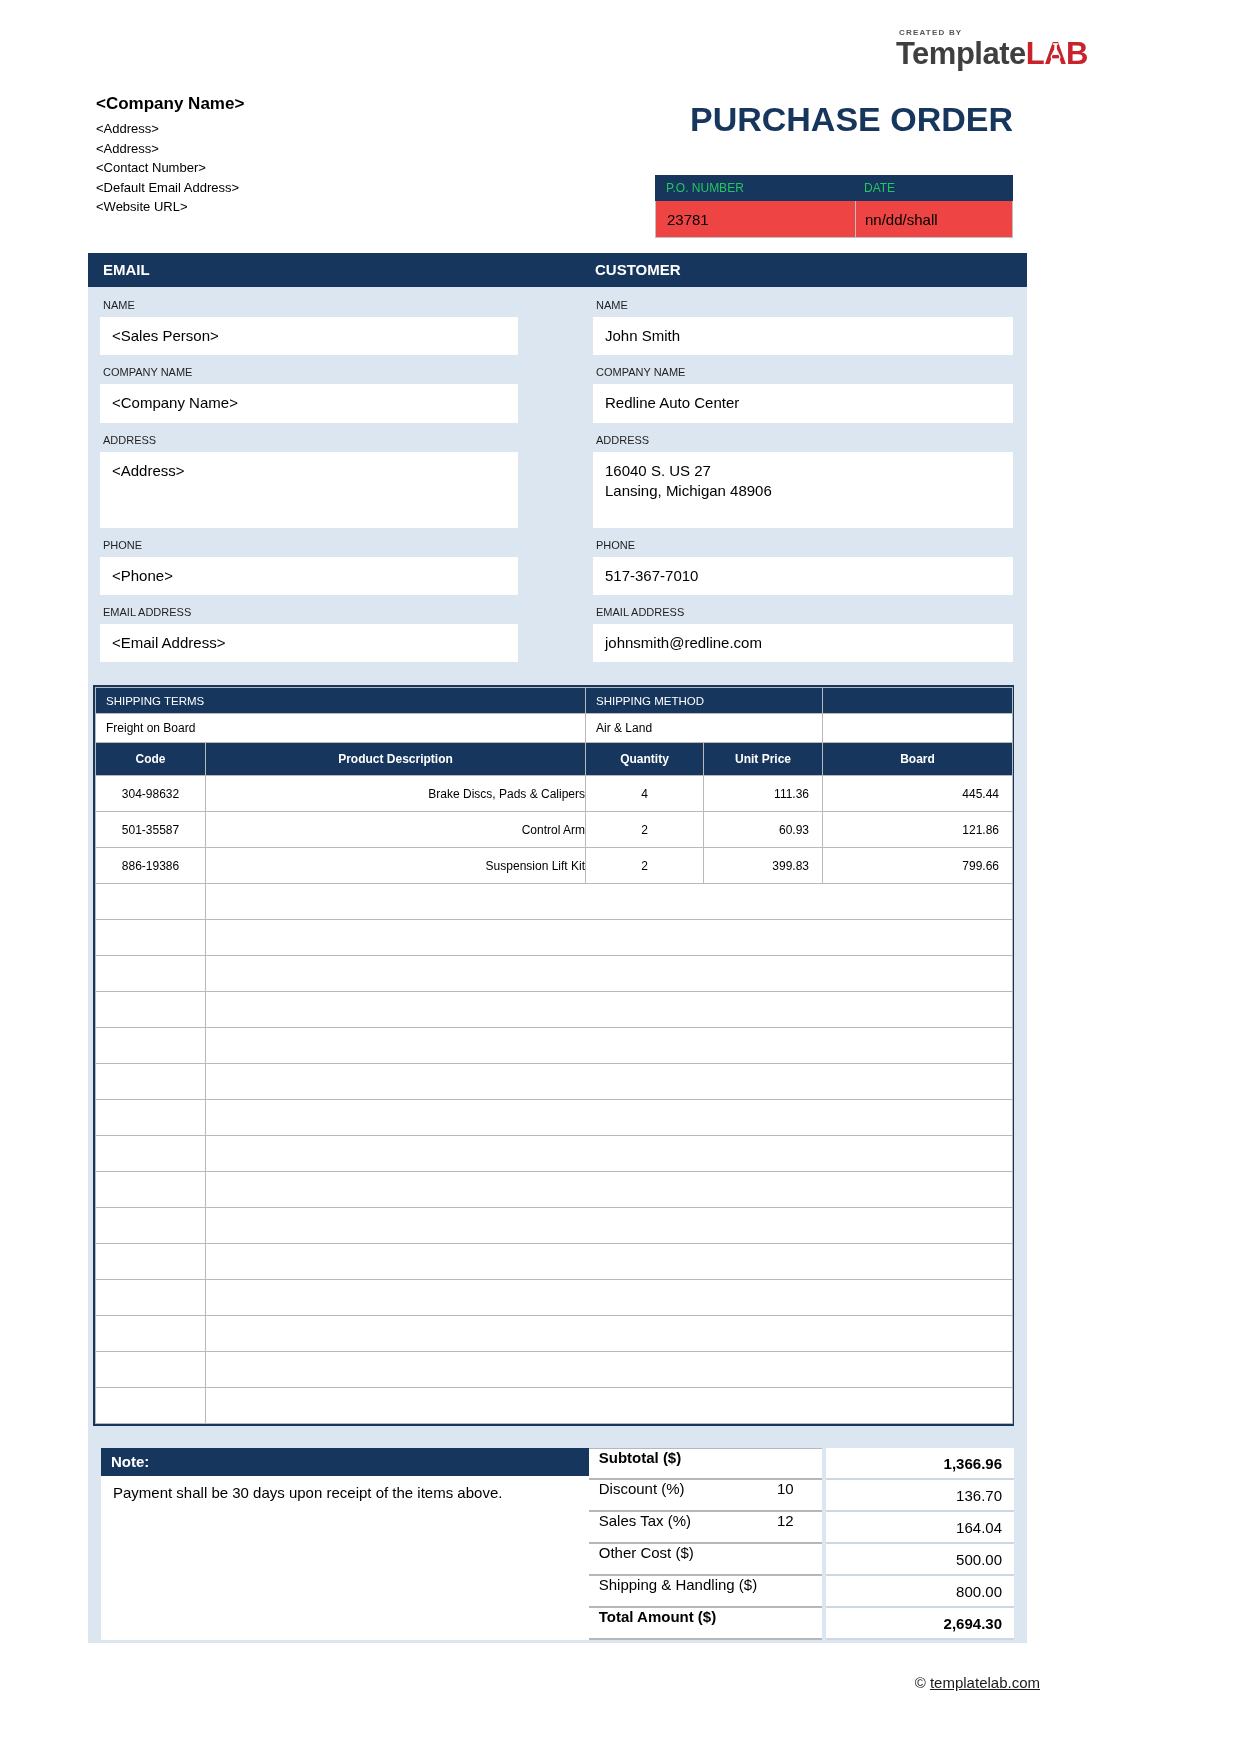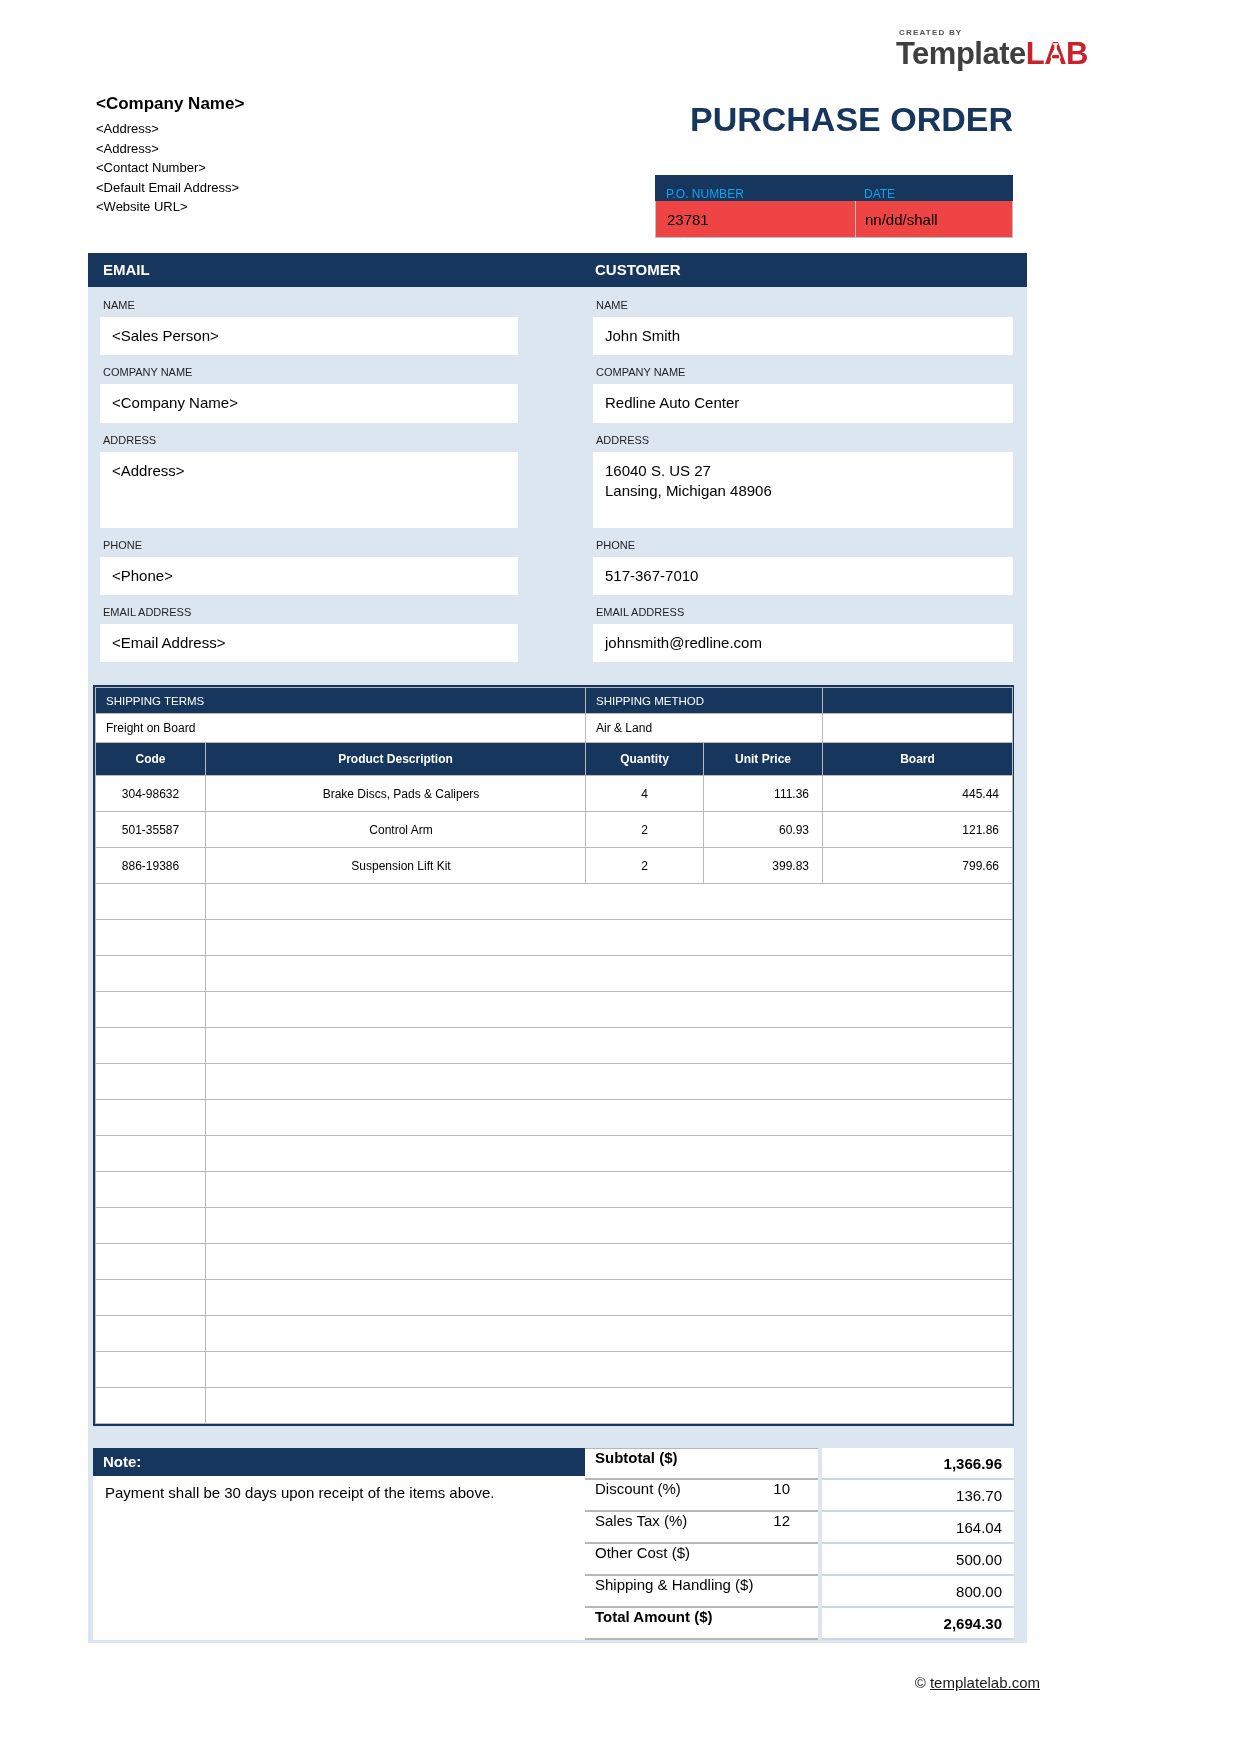--- a/index.html
+++ b/index.html
@@ -27,21 +27,21 @@
   .company-block { position: absolute; left: 96px; top: 94px; }
   .company-name { font-size: 17px; font-weight: bold; margin-bottom: 5px; }
   .company-line { font-size: 13px; line-height: 1.5; }
 
   .po-head { position: absolute; left: 655px; top: 100px; width: 358px; }
   .title {
     margin: 0; text-align: right; font-size: 34px; font-weight: bold;
     color: #17365d; white-space: nowrap;
   }
   .po-box { margin-top: 36px; }
-  .po-hdr { display: flex; background: #17365d; color: #0ea5e9; height: 26px; align-items: flex-end; font-size: 12px; }
+  .po-hdr { display: flex; background: #17365d; color: #22c55e; height: 26px; align-items: center; font-size: 12px; }
   .po-hdr .ph1 { width: 200px; padding-left: 11px; }
   .po-hdr .ph2 { flex: 1; padding-left: 9px; }
   .po-vals { display: flex; background: #ef4444; border: 1px solid #bfbfbf; border-top: none; height: 37px; font-size: 15px; }
   .po-vals .pv1 { width: 200px; padding-left: 11px; border-right: 1px solid #bfbfbf; display: flex; align-items: center; }
   .po-vals .pv2 { flex: 1; padding-left: 9px; display: flex; align-items: center; }
 
   
   .panel { position: absolute; left: 88px; top: 253px; width: 939px; background: #dce6f1; padding-bottom: 3px; }
 
   .vc-bar { height: 34px; background: #17365d; position: relative; color: #fff; font-weight: bold; font-size: 15px; }
@@ -61,27 +61,27 @@
 
   
   .items-block { margin: 10px 0 0 5px; width: 921px; border: 2px solid #17365d; background: #fff; }
   table.items { border-collapse: collapse; width: 100%; table-layout: fixed; }
   table.items td, table.items th { border: 1px solid #b9b9b9; font-size: 12px; padding: 0; }
   tr.ship-hdr td { background: #17365d; color: #fff; font-size: 11.5px; font-weight: normal; height: 26px; padding-left: 10px; }
   tr.ship-val td { height: 29px; padding-left: 10px; background: #fff; }
   tr.col-hdr th { background: #17365d; color: #fff; font-weight: bold; height: 33px; text-align: center; }
   tr.item-row td, tr.empty-row td { height: 36px; background: #fff; }
   .cell-code { text-align: center; }
-  .cell-desc { text-align: center; padding-left: 11px !important; }
+  .cell-desc { text-align: right; padding-left: 11px !important; }
   .cell-qty { text-align: center; }
   .cell-price, .cell-amt { text-align: right; padding-right: 13px !important; }
 
   
   .bottom-grid { display: flex; margin-left: 5px; margin-top: 22px; width: 921px; }
-  .note-area { width: 492px; }
+  .note-area { width: 492px; margin-left: 8px; }
   .note-bar {
     background: #17365d; color: #fff; font-weight: bold; font-size: 15px;
     height: 28px; line-height: 28px; padding-left: 10px;
   }
   .note-box { background: #fff; height: 164px; padding: 8px 12px; font-size: 15px; }
   .totals { width: 429px; }
   .trow { display: flex; height: 32px; }
   .tlabel {
     width: 233px; background: #fff; display: flex; align-items: flex-start;
     justify-content: space-between; padding: 0 28px 0 10px;

